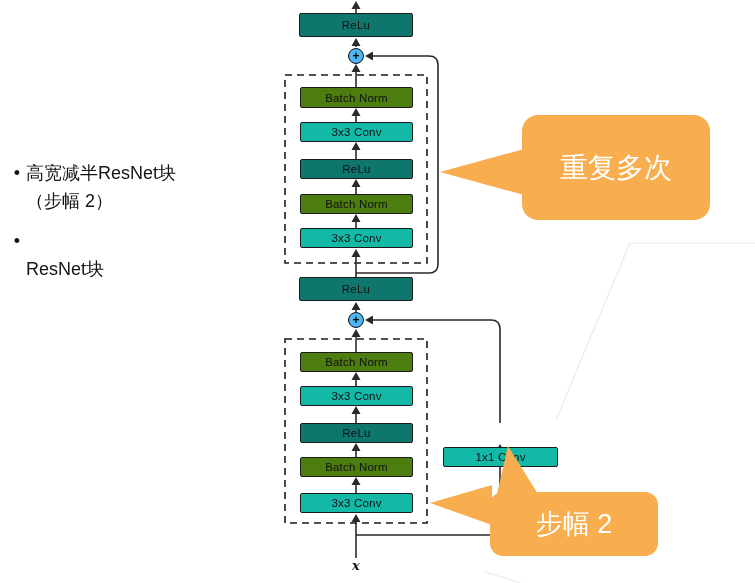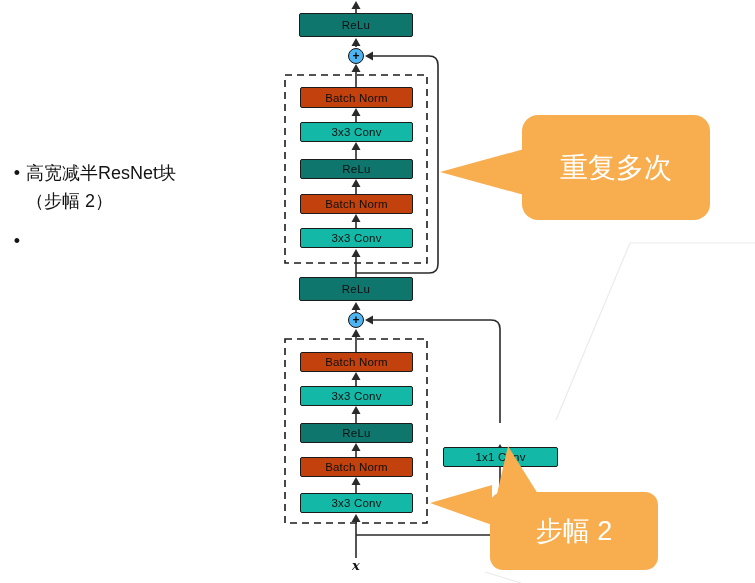--- a/index.html
+++ b/index.html
@@ -5,21 +5,21 @@
   html,body{margin:0;padding:0;background:#fff;}
   #stage{
     position:relative; width:755px; height:583px; background:#ffffff;
     font-family:"Liberation Sans", sans-serif; overflow:hidden;
   }
   
   .node{
     position:absolute; box-sizing:border-box;
     border:1.6px solid #1b1b1b; border-radius:2px;
     display:flex; align-items:center; justify-content:center;
-    font-size:11.5px; color:#101010; background:#c2410c;
+    font-size:11.5px; color:#101010; background:#4d7c0f;
     letter-spacing:0.2px;
   }
   .node.light{background:#14b8a6;}
   .node.mid{background:#0f766e;}
   
   .plus{
     position:absolute; width:16px; height:16px; box-sizing:border-box;
     border:1.6px solid #111; border-radius:50%; background:#4fb4f2;
     display:flex; align-items:center; justify-content:center;
     font-size:12px; font-weight:700; color:#0a0a0a; line-height:1;
@@ -107,20 +107,21 @@
   <div id="notes">
     <div class="note-row">
       <span class="bullet">•</span>
       <span>高宽减半ResNet块</span>
     </div>
     <div class="indent">（步幅 2）</div>
     <div class="note-gap"></div>
     <div class="note-row">
       <span class="bullet">•</span>
     </div>
+    <div class="indent">ResNet块</div>
   </div>
 
   <div class="node mid" style="left:299px; top:13px; width:114px; height:24px;">ReLu</div>
 
   <div class="plus" style="left:348px; top:48px;">+</div>
 
   <div class="node" style="left:300px; top:87px;  width:113px; height:21px;">Batch Norm</div>
   <div class="node light" style="left:300px; top:122px; width:113px; height:20px;">3x3 Conv</div>
   <div class="node mid" style="left:300px; top:159px; width:113px; height:20px;">ReLu</div>
   <div class="node" style="left:300px; top:194px; width:113px; height:20px;">Batch Norm</div>
@@ -140,17 +141,17 @@
 
   <div id="input-x">x</div>
 
   <div class="tri" style="left:440px; top:149px; border-top:23px solid transparent; border-bottom:23px solid transparent; border-right:84px solid #f8ae4e;"></div>
   <div class="callout bubble" style="left:522px; top:115px; width:188px; height:105px; font-size:28px;">
     <span>重复多次</span>
   </div>
 
   <div class="tri" style="left:497px; top:446px; border-left:11px solid transparent; border-right:30px solid transparent; border-bottom:48px solid #f8ae4e;"></div>
   <div class="tri" style="left:430px; top:485px; border-top:18px solid transparent; border-bottom:22px solid transparent; border-right:62px solid #f8ae4e;"></div>
-  <div class="callout bubble" style="left:490px; top:492px; width:168px; height:78px; font-size:27px; border-radius:13px;">
+  <div class="callout bubble" style="left:490px; top:492px; width:168px; height:64px; font-size:27px; border-radius:13px;">
     <span>步幅 2</span>
   </div>
 
 </div>
 
 </body></html>

